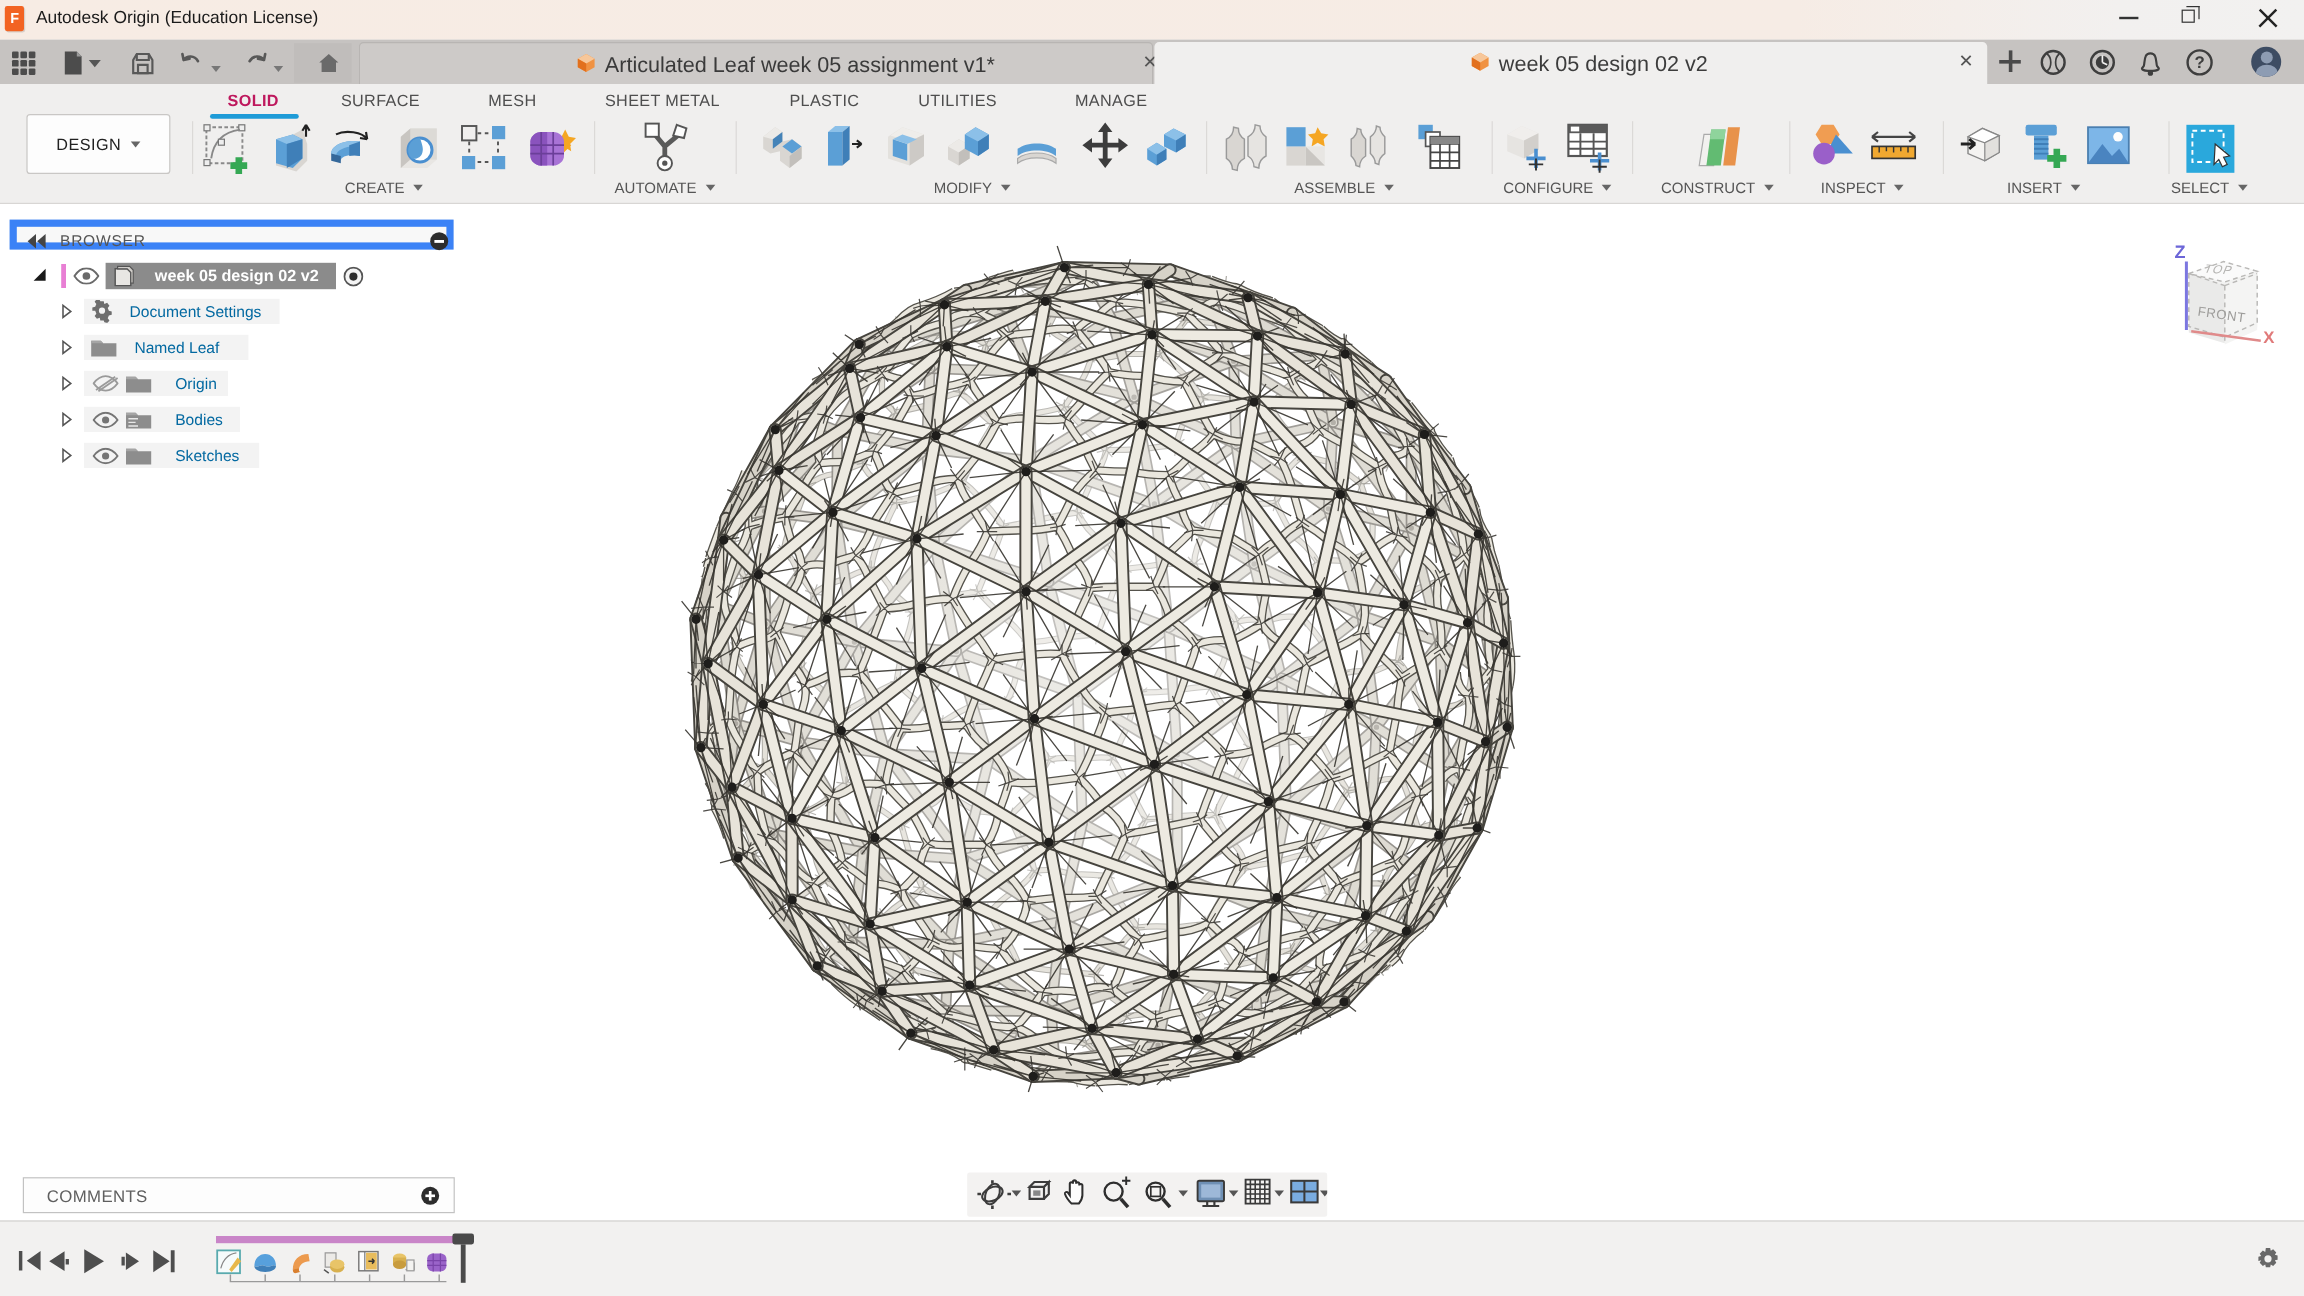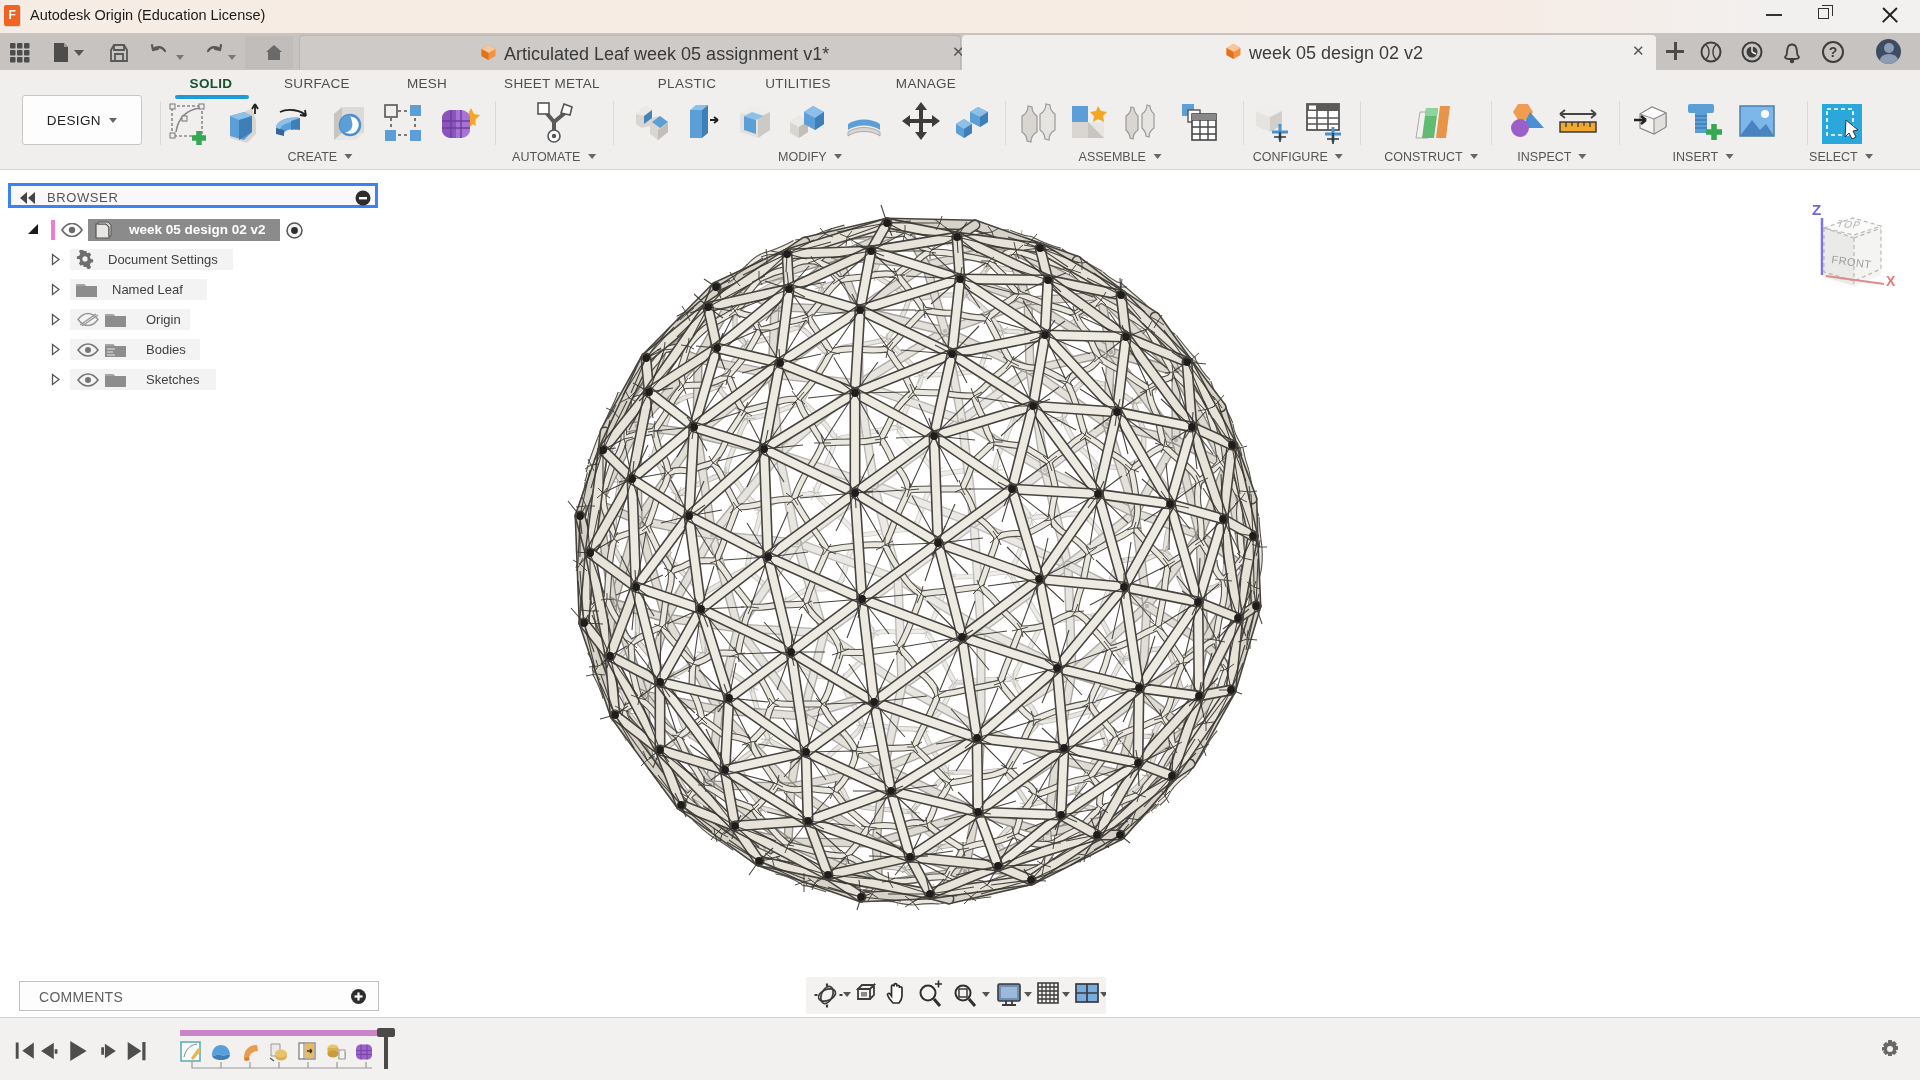--- a/index.html
+++ b/index.html
@@ -19,29 +19,29 @@
 .cub svg{display:block}
 .qi{position:absolute;top:9px}
 .plus{position:absolute;left:1666px;top:9px;width:18px;height:18px}
 .plus:before{content:"";position:absolute;left:8px;top:0;width:2.6px;height:18px;background:#4a4a4a}
 .plus:after{content:"";position:absolute;left:0;top:8px;width:18px;height:2.6px;background:#4a4a4a}
 #avatar{position:absolute;left:1876px;top:6px;width:25px;height:25px;border-radius:50%;background:#3d4c63;overflow:hidden}
 #avatar:before{content:"";position:absolute;left:7.5px;top:4px;width:10px;height:10px;border-radius:50%;background:#8d9cb3}
 #avatar:after{content:"";position:absolute;left:3.5px;top:15px;width:18px;height:12px;border-radius:50% 50% 0 0;background:#8d9cb3}
 #ribbon{position:absolute;left:0;top:70px;width:1920px;height:100px;background:#f0efee;border-bottom:1px solid #d8d6d4}
 .rtab{position:absolute;top:6px;font-size:13.5px;color:#4e4e4e;letter-spacing:.3px;transform:translateX(-50%);white-space:nowrap}
-#solidtab{color:#14532d;font-weight:bold}
+#solidtab{color:#be185d;font-weight:bold}
 #solidu{position:absolute;left:175px;top:25px;width:74px;height:4px;background:#1e9bd7;border-radius:2px}
 #designbtn{position:absolute;left:22px;top:25px;width:120px;height:50px;background:#fdfdfd;border:1px solid #c9c7c5;border-radius:3px;text-align:center;line-height:50px;font-size:13.5px;color:#222;letter-spacing:.4px}
 .glabel{position:absolute;top:80px;font-size:12.5px;color:#555;white-space:nowrap;transform:translateX(-50%)}
 .gsep{position:absolute;top:31px;width:1px;height:44px;background:#dbd9d7}
 .car{display:inline-block;width:0;height:0;border-left:4px solid transparent;border-right:4px solid transparent;border-top:5px solid #666;margin-left:4px;vertical-align:2px}
-#bheader{position:absolute;left:8px;top:183px;width:370px;height:25px;background:#f8f8f8;border:3px solid #3b82f6}
+#bheader{position:absolute;left:8px;top:183px;width:370px;height:25px;background:#f8f8f8;border:6px solid #3b82f6}
 #bheader .bt{position:absolute;left:36px;top:4px;font-size:13px;color:#555;letter-spacing:.6px}
-.brow{position:absolute;height:21px;font-size:13px;color:#404040;line-height:20px}
+.brow{position:absolute;height:21px;font-size:13px;color:#0369a1;line-height:20px}
 .rowbg{position:absolute;background:#f3f3f3;height:21px}
 #comments{position:absolute;left:19px;top:981px;width:360px;height:30px;background:#fdfdfd;border:1px solid #c2c2c2}
 #comments .ct{position:absolute;left:19px;top:7px;font-size:14px;color:#5f5f5f;letter-spacing:.3px}
 #timeline{position:absolute;left:0;top:1017px;width:1920px;height:63px;background:#f2f1f0;border-top:1px solid #d2d1d0}
 #navbar{position:absolute;left:806px;top:977px;width:300px;height:37px;background:#f3f2f1;border-radius:2px}
 svg text{font-family:"Liberation Sans",sans-serif}
 </style></head>
 <body>
 <div id="titlebar">
   <div class="logo"></div>

